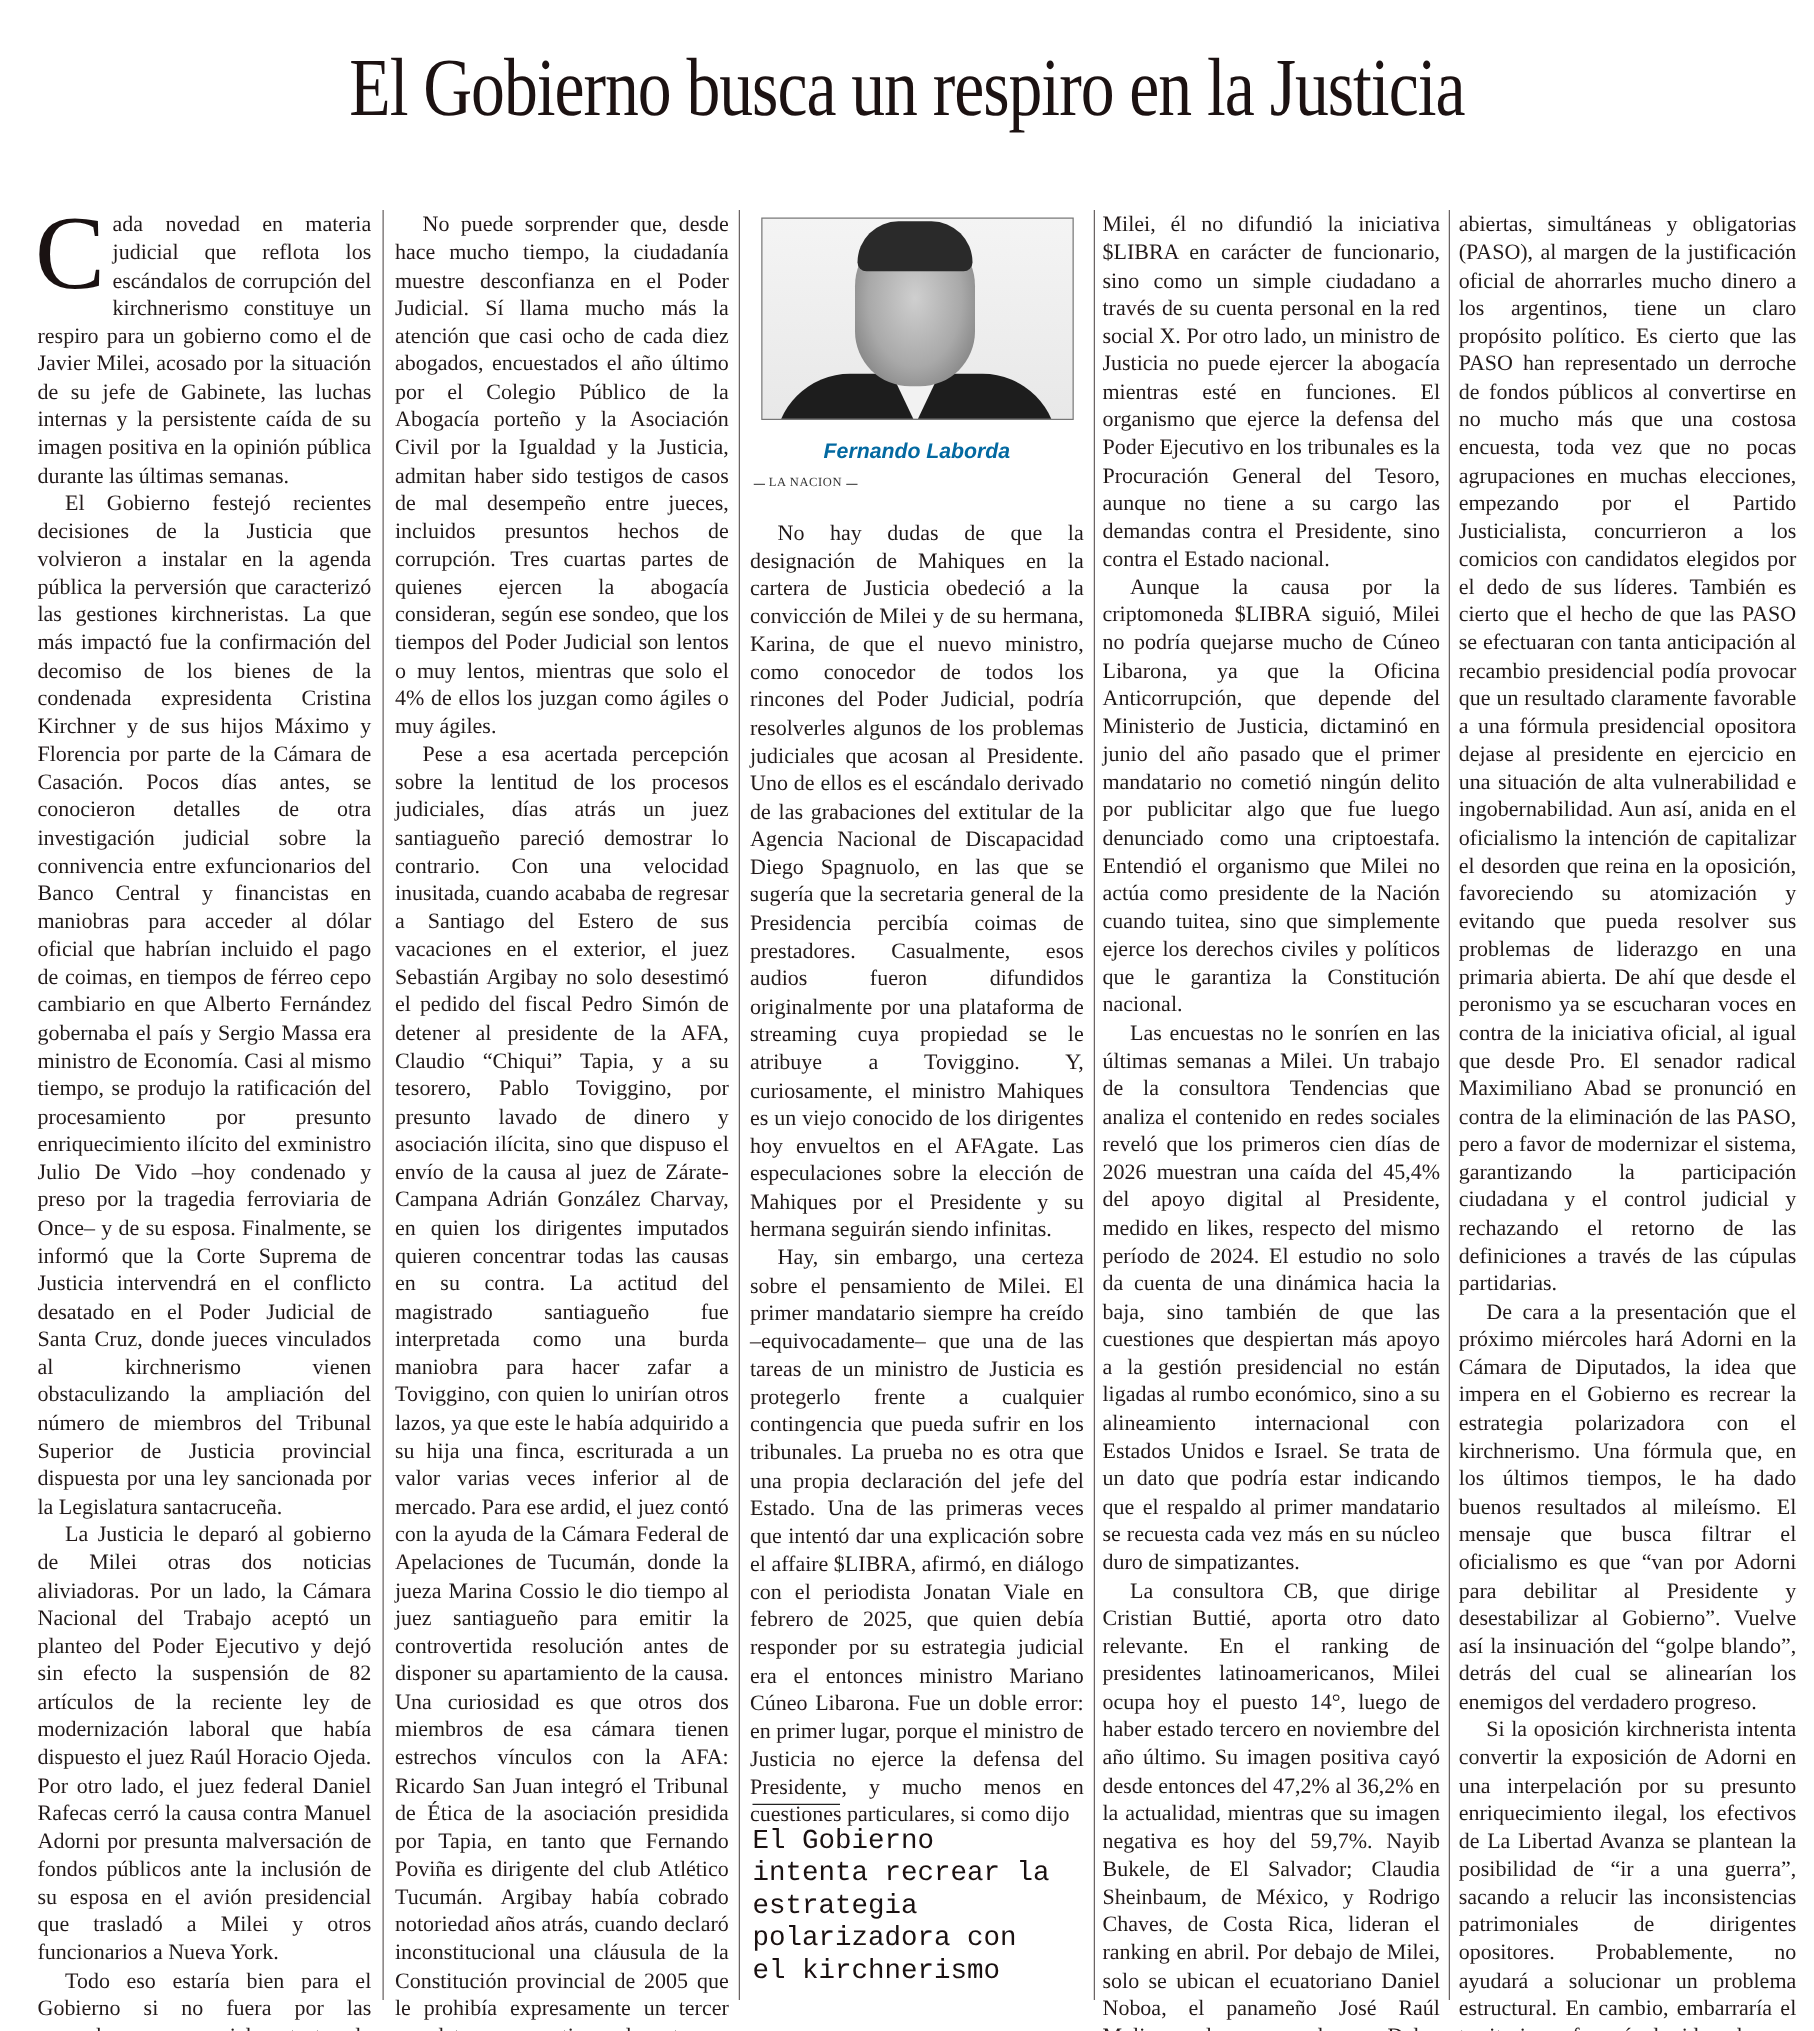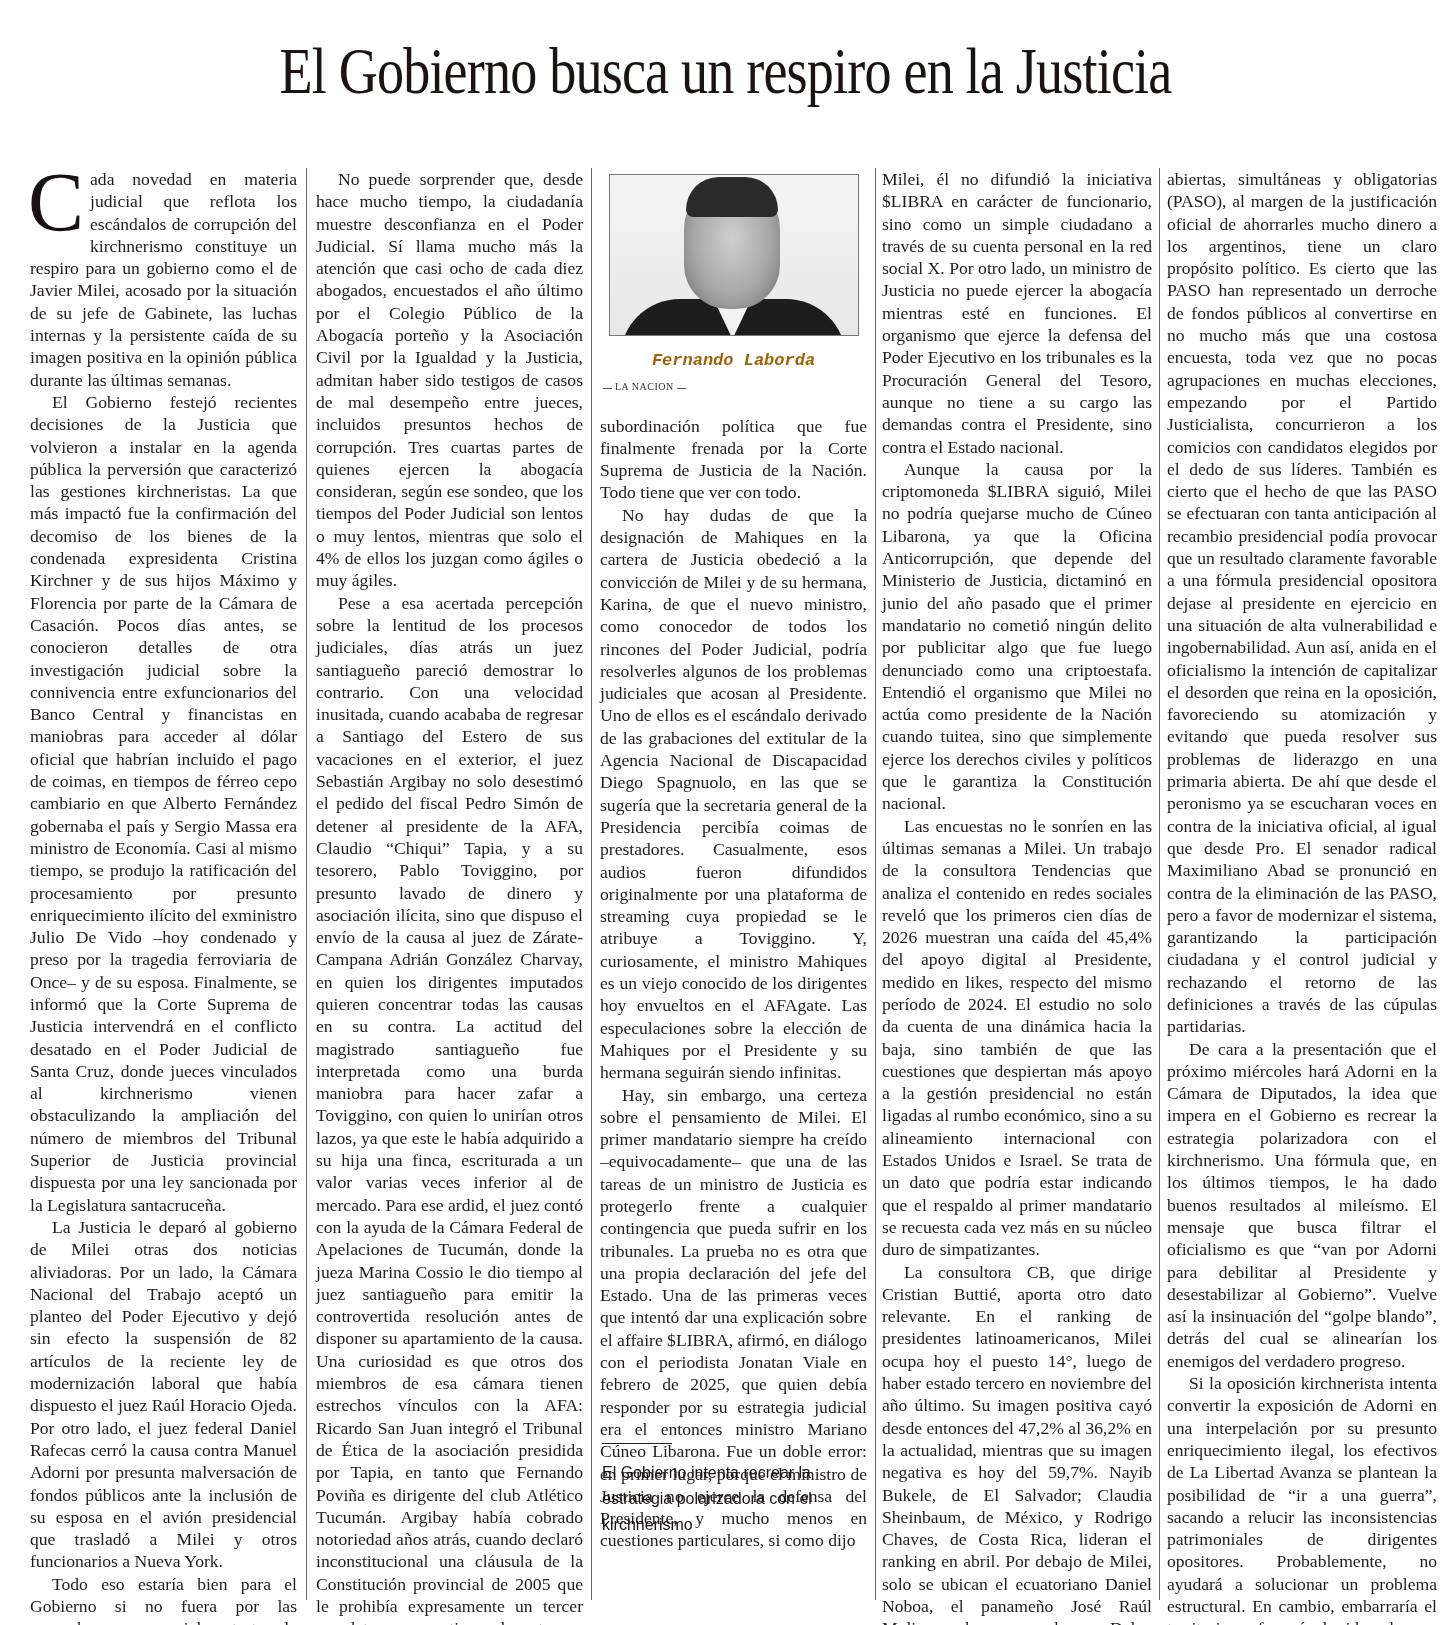--- a/index.html
+++ b/index.html
@@ -13,27 +13,27 @@
   .c3 { left: 600px; width: 267px; }
   .c4 { left: 882px; width: 270px; }
   .c5 { left: 1167px; width: 270px; }
   .rule { position: absolute; top: 168px; height: 1432px; width: 1px; background: #6b6464; }
   .dropcap { float: left; font-size: 84px; line-height: 66px; margin: 2px 6px 0 -2px; font-family: "Liberation Serif", serif; color: #1a1212; }
   .photo { width: 248px; height: 160px; margin: 6px auto 0; border: 1px solid #777; background: linear-gradient(180deg, #f4f4f4 0%, #e8e8e8 100%); position: relative; overflow: hidden; }
   .photo .head { position: absolute; left: 74px; top: 6px; width: 96px; height: 128px; border-radius: 48px 48px 44px 44px; background: radial-gradient(ellipse at 50% 45%, #cfcfcf 0%, #a9a9a9 55%, #6f6f6f 100%); }
   .photo .hair { position: absolute; left: 76px; top: 2px; width: 92px; height: 40px; border-radius: 46px 46px 10px 10px; background: #2a2a2a; }
   .photo .body { position: absolute; left: 10px; top: 124px; width: 226px; height: 60px; border-radius: 90px 90px 0 0; background: #1d1d1d; }
   .photo .collar { position: absolute; left: 104px; top: 124px; width: 38px; height: 40px; background: #f2f2f2; clip-path: polygon(0 0, 100% 0, 50% 100%); }
-  .byline { text-align: center; font-family: Liberation Mono, monospace; font-weight: bold; font-style: italic; font-size: 17px; margin-top: 14px; color: #a16207; }
+  .byline { text-align: center; font-family: Liberation Sans, sans-serif; font-weight: bold; font-style: italic; font-size: 17px; margin-top: 14px; color: #0369a1; }
   .outlet { font-size: 10px; letter-spacing: 0.5px; margin-top: 4px; color: #333; }
   .outlet::before, .outlet::after { content: ""; display: inline-block; width: 9px; height: 1px; background: #555; vertical-align: middle; margin: 0 3px; }
   .gap-photo { height: 16px; }
   .pullquote { position: absolute; left: 602px; top: 1443px; width: 250px; }
   .pullquote .pq-rule { width: 70px; height: 1px; background: #222; margin-bottom: 16px; }
-  .pullquote .pq-text { font-family: Liberation Sans, sans-serif; font-size: 16px; line-height: 26px; color: #1a1111; }
+  .pullquote .pq-text { font-family: Liberation Mono, monospace; font-size: 22px; line-height: 26px; color: #1a1111; }
 </style>
 </head>
 <body>
 
 <h1 class="headline">El Gobierno busca un respiro en la Justicia</h1>
 
 <div class="rule" style="left:306px"></div>
 <div class="rule" style="left:591px"></div>
 <div class="rule" style="left:875px"></div>
 <div class="rule" style="left:1159px"></div>
@@ -53,21 +53,20 @@
 <div class="col c3">
   <div class="photo">
     <div class="body"></div>
     <div class="collar"></div>
     <div class="head"></div>
     <div class="hair"></div>
   </div>
   <div class="byline">Fernando Laborda</div>
   <div class="outlet">LA NACION</div>
   <div class="gap-photo"></div>
-  <p class="noindent">subordinación política que fue finalmente frenada por la Corte Suprema de Justicia de la Nación. Todo tiene que ver con todo.</p>
   <p>No hay dudas de que la designación de Mahiques en la cartera de Justicia obedeció a la convicción de Milei y de su hermana, Karina, de que el nuevo ministro, como conocedor de todos los rincones del Poder Judicial, podría resolverles algunos de los problemas judiciales que acosan al Presidente. Uno de ellos es el escándalo derivado de las grabaciones del extitular de la Agencia Nacional de Discapacidad Diego Spagnuolo, en las que se sugería que la secretaria general de la Presidencia percibía coimas de prestadores. Casualmente, esos audios fueron difundidos originalmente por una plataforma de streaming cuya propiedad se le atribuye a Toviggino. Y, curiosamente, el ministro Mahiques es un viejo conocido de los dirigentes hoy envueltos en el AFAgate. Las especulaciones sobre la elección de Mahiques por el Presidente y su hermana seguirán siendo infinitas.</p>
   <p>Hay, sin embargo, una certeza sobre el pensamiento de Milei. El primer mandatario siempre ha creído –equivocadamente– que una de las tareas de un ministro de Justicia es protegerlo frente a cualquier contingencia que pueda sufrir en los tribunales. La prueba no es otra que una propia declaración del jefe del Estado. Una de las primeras veces que intentó dar una explicación sobre el affaire $LIBRA, afirmó, en diálogo con el periodista Jonatan Viale en febrero de 2025, que quien debía responder por su estrategia judicial era el entonces ministro Mariano Cúneo Libarona. Fue un doble error: en primer lugar, porque el ministro de Justicia no ejerce la defensa del Presidente, y mucho menos en cuestiones particulares, si como dijo</p>
 </div>
 
 <div class="pullquote">
   <div class="pq-rule"></div>
   <div class="pq-text">El Gobierno intenta recrear la estrategia polarizadora con el kirchnerismo</div>
 </div>
 
 <div class="col c4">

